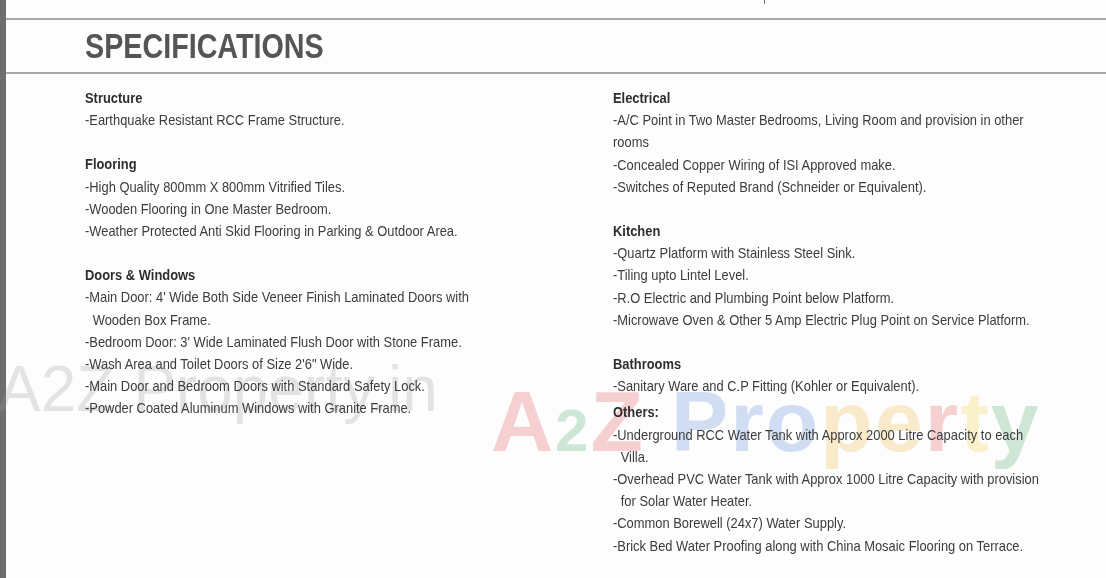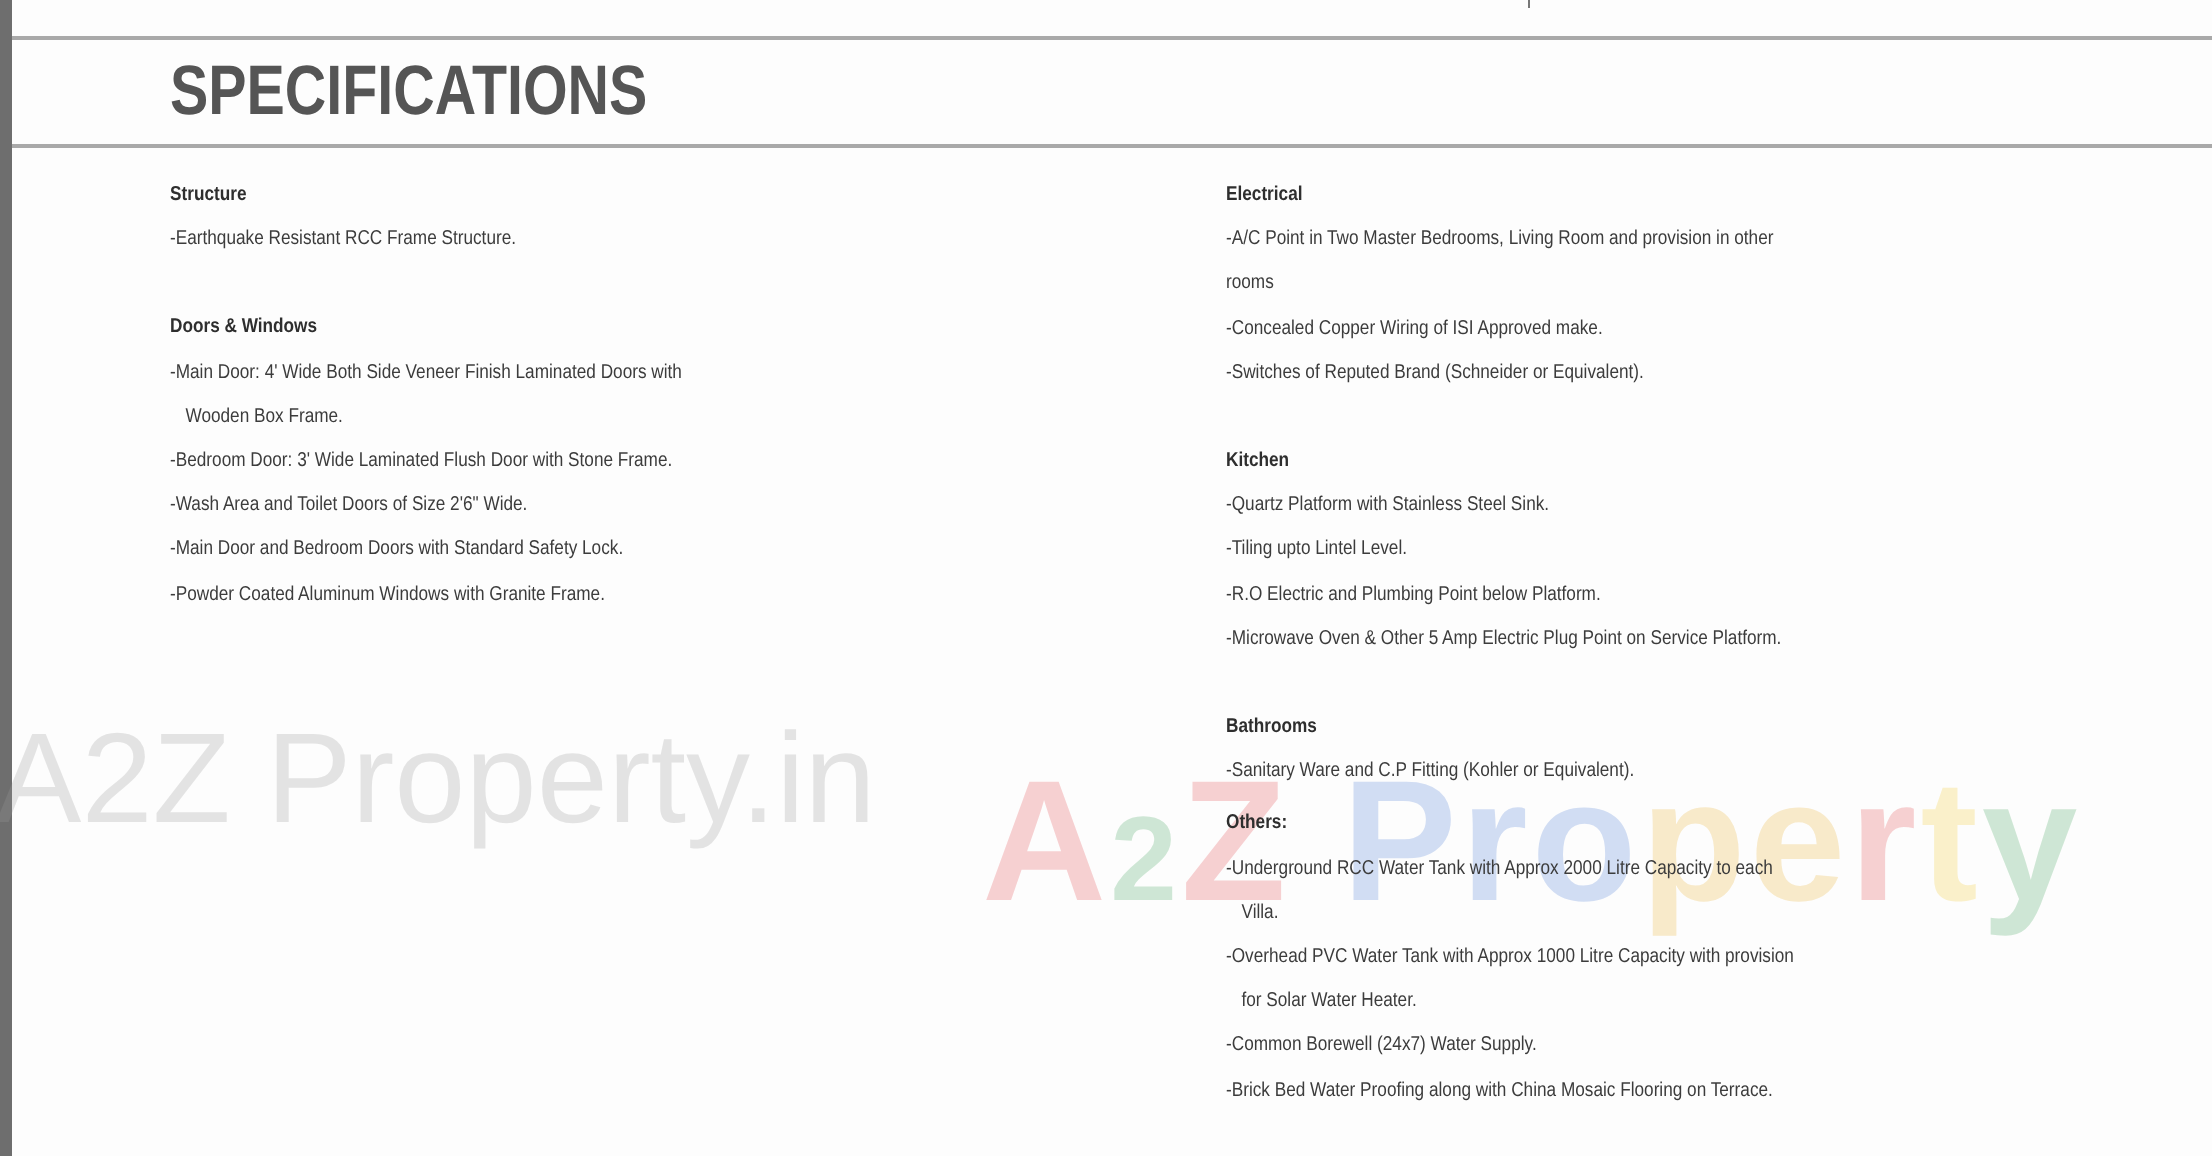--- a/index.html
+++ b/index.html
@@ -13,21 +13,21 @@
   .rule { position: absolute; left: 6px; right: 0; height: 2px; background: #a9a9a9; }
   .rule.top { top: 18px; }
   .rule.mid { top: 72px; }
   .top-tick { position: absolute; left: 764px; top: 0; width: 1px; height: 4px; background: #777; }
   .title {
     position: absolute; left: 85px; top: 26px;
     font-family: "Liberation Sans", sans-serif; font-weight: bold;
     font-size: 35px; color: #555; letter-spacing: 0px;
     transform: scaleX(0.82); transform-origin: left top;
   }
-  .col { position: absolute; top: 87px; font-size: 10px; line-height: 22.2px; }
+  .col { position: absolute; top: 87px; font-size: 15px; line-height: 22.2px; }
   .col.left { left: 85px; width: 480px; }
   .col.right { left: 613px; width: 510px; }
   .section { margin-bottom: 22px; }
   .section.tight { margin-bottom: 4px; }
   .heading { font-weight: bold; color: #2e2e2e; transform: scaleX(0.86); transform-origin: left; white-space: nowrap; }
   .item { white-space: nowrap; transform: scaleX(0.86); transform-origin: left; color: #3c3c3c; }
   .item.cont { padding-left: 9px; }
   .wm {
     position: absolute; font-weight: bold; font-size: 78px; opacity: 0.22;
     pointer-events: none; font-family: "Liberation Sans", sans-serif;
@@ -46,20 +46,26 @@
 
 <div class="wm wm-left">A2Z Property.in</div>
 <div class="wm wm-right">
   <span style="color:#e0343a">A</span><span style="color:#2e9a4a;font-size:60px">2</span><span style="color:#e0343a">Z</span>&nbsp;<span style="color:#3a6fd1">P</span><span style="color:#3a6fd1">r</span><span style="color:#3a6fd1">o</span><span style="color:#e7a81b">p</span><span style="color:#e7a81b">e</span><span style="color:#e0343a">r</span><span style="color:#f0c419">t</span><span style="color:#2e9a4a">y</span>
 </div>
 
 <div class="col left">
   <div class="section">
     <div class="heading">Structure</div>
     <div class="item">-Earthquake Resistant RCC Frame Structure.</div>
+  </div>
+  <div class="section">
+    <div class="heading">Flooring</div>
+    <div class="item">-High Quality 800mm X 800mm Vitrified Tiles.</div>
+    <div class="item">-Wooden Flooring in One Master Bedroom.</div>
+    <div class="item">-Weather Protected Anti Skid Flooring in Parking &amp; Outdoor Area.</div>
   </div>
   <div class="section">
     <div class="heading">Doors &amp; Windows</div>
     <div class="item">-Main Door: 4' Wide Both Side Veneer Finish Laminated Doors with</div>
     <div class="item cont">Wooden Box Frame.</div>
     <div class="item">-Bedroom Door: 3' Wide Laminated Flush Door with Stone Frame.</div>
     <div class="item">-Wash Area and Toilet Doors of Size 2'6" Wide.</div>
     <div class="item">-Main Door and Bedroom Doors with Standard Safety Lock.</div>
     <div class="item">-Powder Coated Aluminum Windows with Granite Frame.</div>
   </div>

